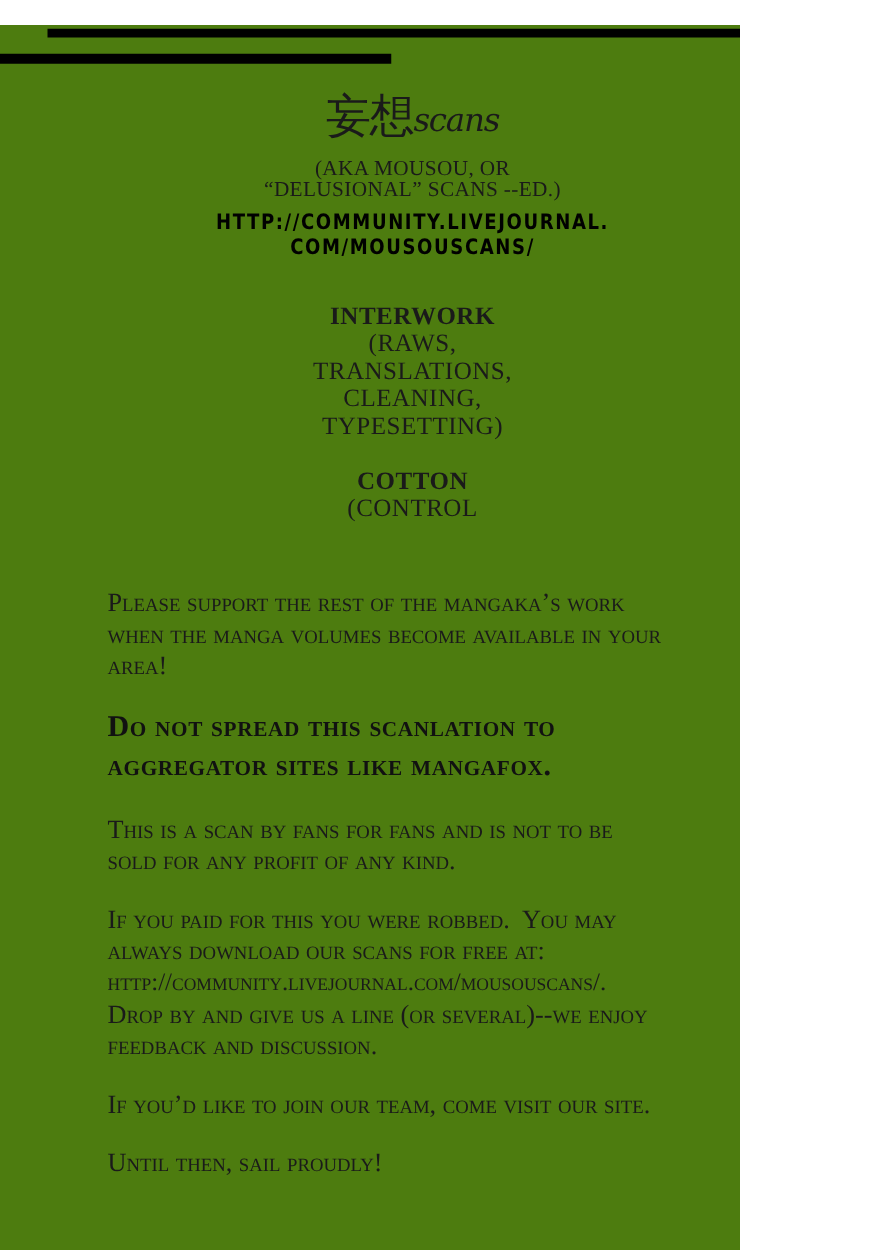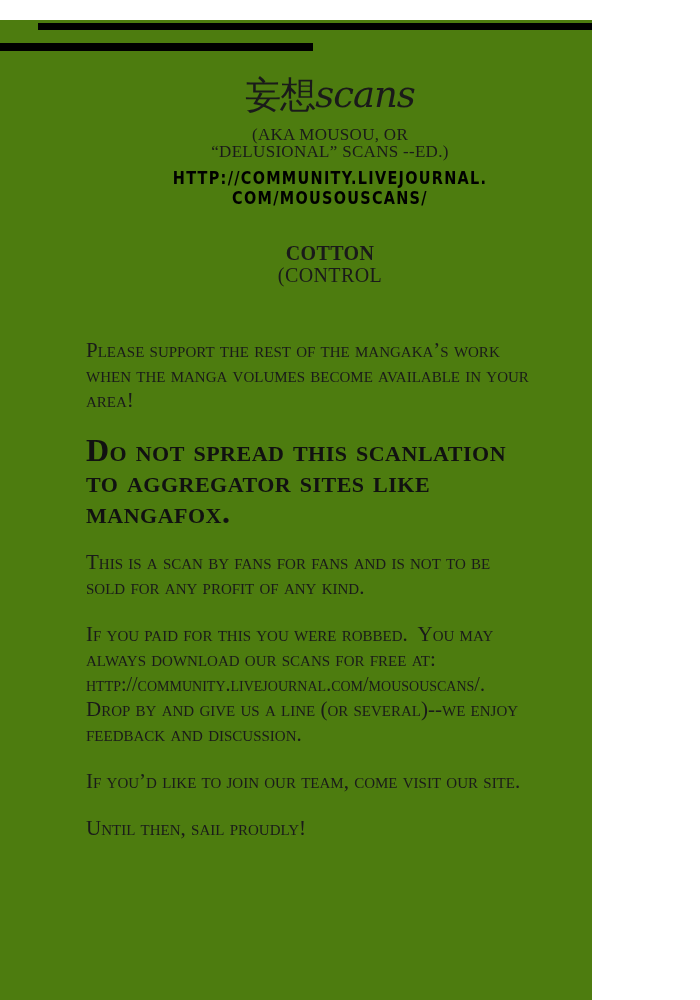--- a/index.html
+++ b/index.html
@@ -43,21 +43,21 @@
   .logo-kanji {
     font-family: "DejaVu Sans", sans-serif;
     font-weight: 400;
     font-size: 36px;
     line-height: 1;
     letter-spacing: -1px;
   }
   .logo-script {
     font-family: "DejaVu Serif", serif;
     font-style: italic;
-    font-size: 37px;
+    font-size: 26px;
     line-height: 1;
     letter-spacing: -1px;
   }
   .aka-line {
     font-size: 17px;
     line-height: 17px;
     letter-spacing: 0.3px;
     color: #1a1a1a;
   }
   .url-block {
@@ -91,21 +91,21 @@
     margin-top: 52px;
     padding: 0 58px 0 86px;
     font-size: 21px;
     line-height: 25px;
     font-variant: small-caps;
   }
   .para {
     margin: 0 0 22px 0;
   }
   .para-warning {
-    font-size: 32px;
+    font-size: 24px;
     line-height: 31px;
     font-weight: bold;
     letter-spacing: 0.5px;
     color: #111111;
   }
   .inline-url {
     font-weight: normal;
     font-size: 0.95em;
   }
 </style>
@@ -125,20 +125,27 @@
     <div class="aka-line">(AKA MOUSOU, OR</div>
     <div class="aka-line">“DELUSIONAL” SCANS --ED.)</div>
     <div class="url-block">
       <div>HTTP://COMMUNITY.LIVEJOURNAL.</div>
       <div>COM/MOUSOUSCANS/</div>
     </div>
   </header>
 
   <section class="credits">
     <div class="credit-block">
+      <div class="credit-name">INTERWORK</div>
+      <div class="credit-role">(RAWS,</div>
+      <div class="credit-role">TRANSLATIONS,</div>
+      <div class="credit-role">CLEANING,</div>
+      <div class="credit-role">TYPESETTING)</div>
+    </div>
+    <div class="credit-block">
       <div class="credit-name">COTTON</div>
       <div class="credit-role">(CONTROL</div>
     </div>
   </section>
 
   <section class="body-text">
     <p class="para">Please support the rest of the mangaka’s work when the manga volumes become available in your area!</p>
     <p class="para para-warning">Do not spread this scanlation to aggregator sites like mangafox.</p>
     <p class="para">This is a scan by fans for fans and is not to be sold for any profit of any kind.</p>
     <p class="para"><span>If you paid for this you were robbed.&nbsp; You may always download our scans for free at: </span><span class="inline-url">http://community.livejournal.com/mousouscans/.</span><span> Drop by and give us a line (or several)--we enjoy feedback and discussion.</span></p>

